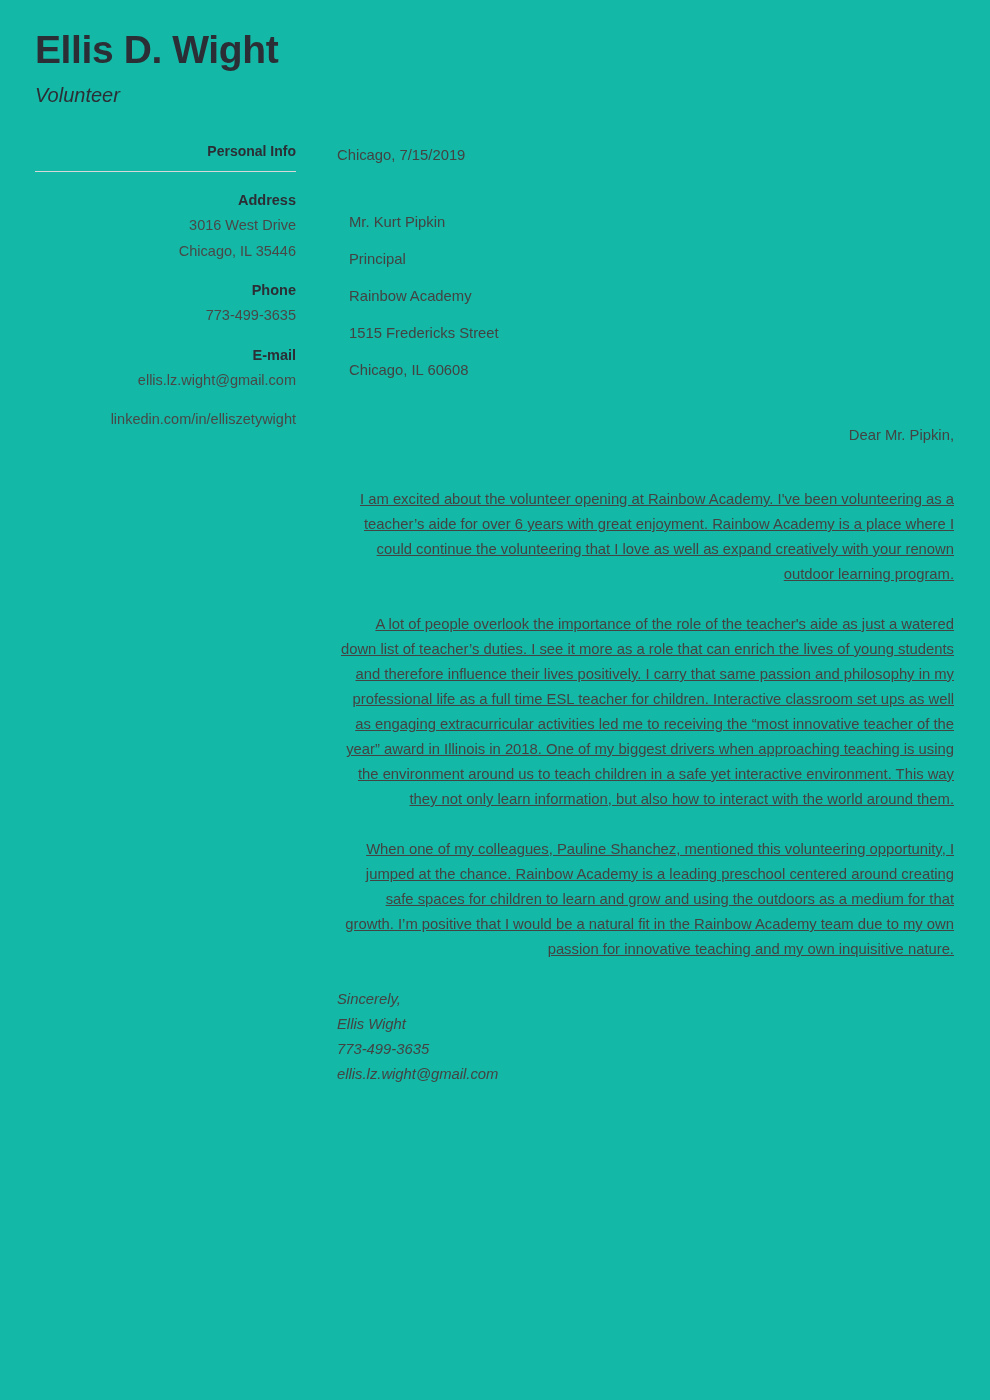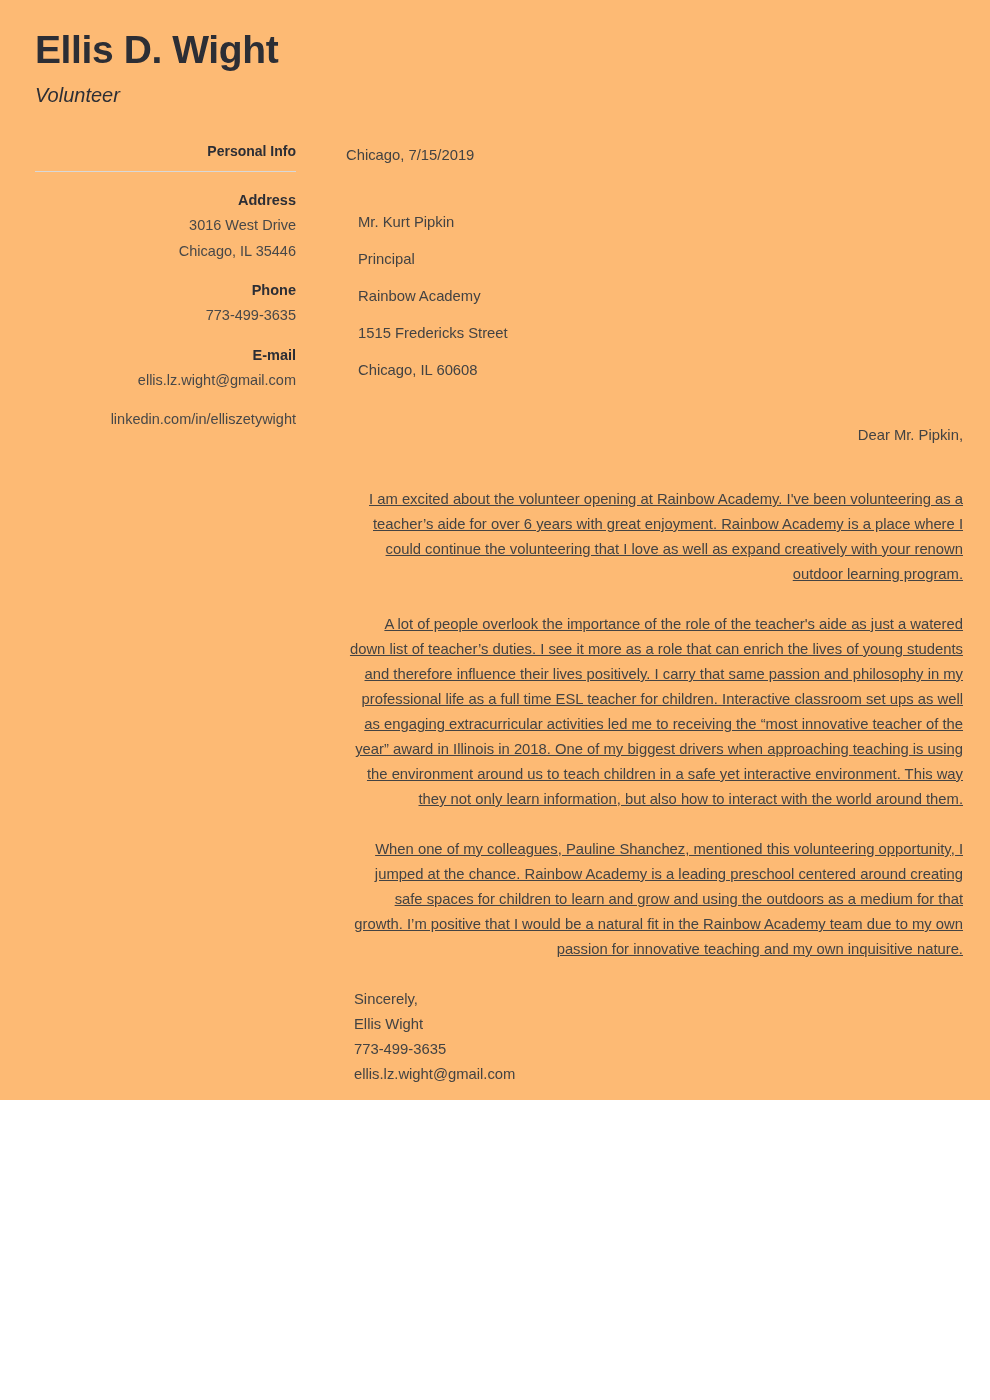--- a/index.html
+++ b/index.html
@@ -12,22 +12,22 @@
     height: 1400px;
     font-family: "Liberation Sans", sans-serif;
     color: #444444;
     -webkit-font-smoothing: antialiased;
     overflow: hidden;
   }
 
   .page {
     position: relative;
     width: 990px;
-    height: 1100px;
-    background: #fdba74;
+    height: 1400px;
+    background: #14b8a6;
     box-sizing: border-box;
   }
 
   
   .header {
     position: absolute;
     left: 35px;
     top: 30px;
     width: 620px;
   }
@@ -90,21 +90,21 @@
   .info-value {
     font-size: 14.5px;
     font-weight: normal;
     color: #484848;
     line-height: 1.75;
   }
 
   
   .letter {
     position: absolute;
-    left: 346px;
+    left: 337px;
     top: 0;
     width: 617px;
     font-size: 14.8px;
     line-height: 25px;
     color: #434343;
   }
   .letter-date {
     margin: 0 0 42px 0;
   }
   .recipient-line {
@@ -121,21 +121,22 @@
   .letter-paragraph {
     margin: 0 0 25px 0;
     text-align: right;
     text-decoration: underline;
   }
   .signoff-line {
     margin: 0;
     line-height: 25px;
   }
   .signoff-block {
-    margin: 8px;
+    margin: 0;
+    font-style: italic;
   }
 </style>
 </head>
 <body>
 
 <div class="page">
 
   <div class="header">
     <h1 class="candidate-name">Ellis D. Wight</h1>
     <p class="candidate-title">Volunteer</p>

